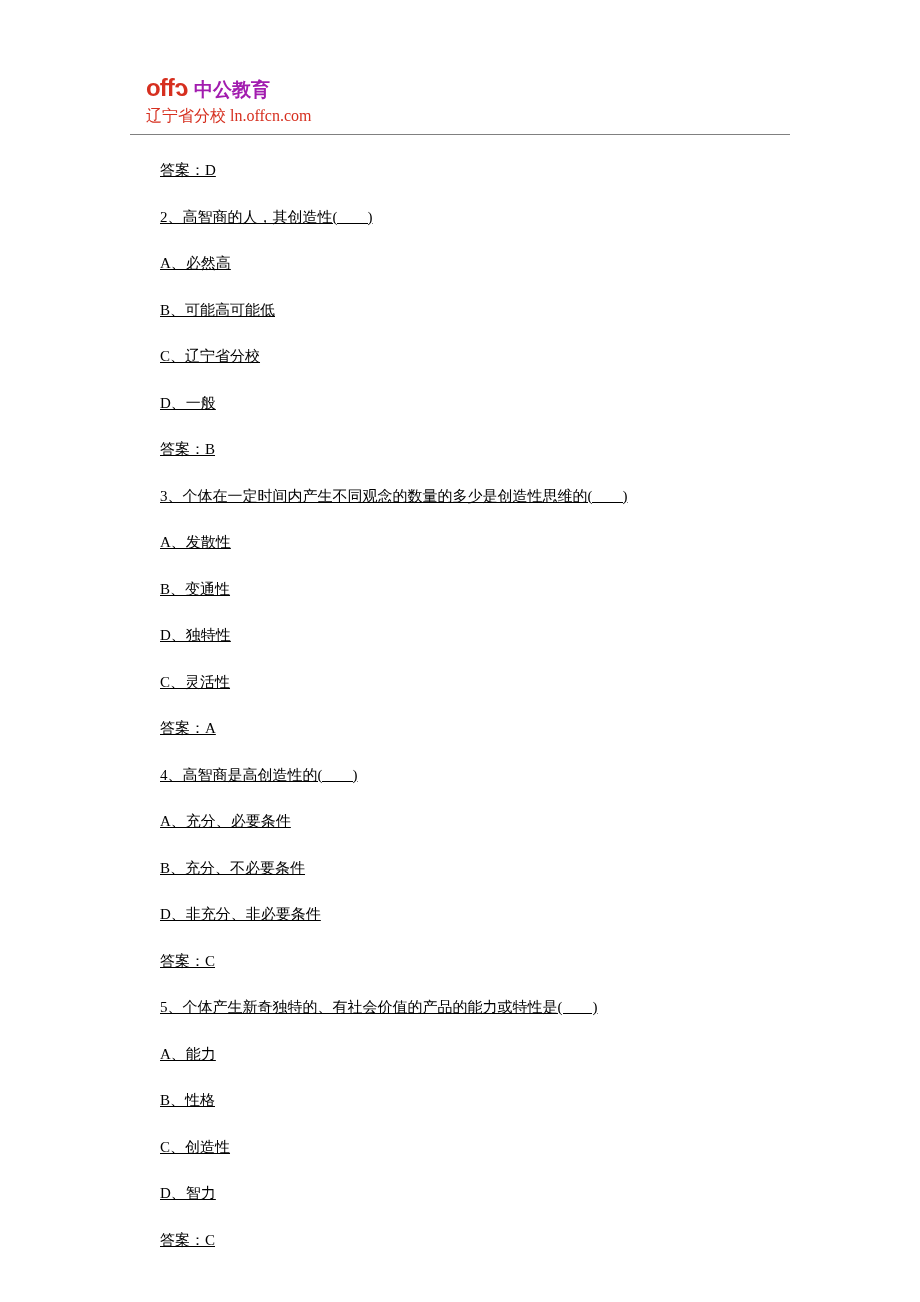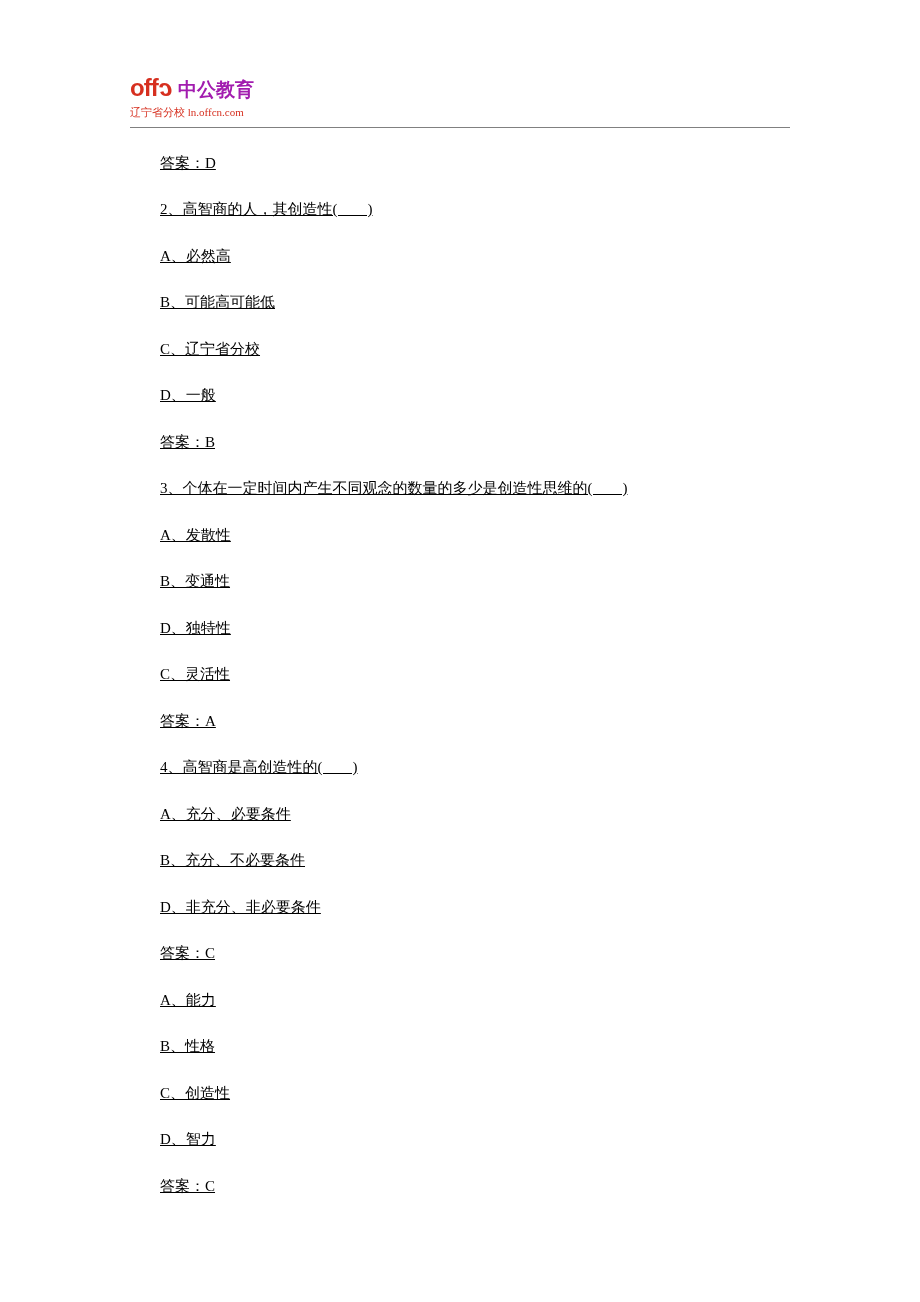--- a/index.html
+++ b/index.html
@@ -12,21 +12,21 @@
     width: 920px;
     min-height: 1302px;
     box-sizing: border-box;
     padding: 70px 130px 100px 130px;
     font-family: "SimSun", "宋体", serif;
     font-size: 15px;
     color: #000;
     line-height: 1.5;
   }
   .header {
-    margin-left: 0px;
+    margin-left: 16px;
     margin-bottom: 6px;
   }
   .logo-row {
     display: flex;
     align-items: baseline;
     gap: 4px;
   }
   .logo-off {
     font-family: Arial, sans-serif;
     font-weight: bold;
@@ -46,21 +46,21 @@
   }
   .logo-text {
     font-family: "Microsoft YaHei", sans-serif;
     font-weight: bold;
     font-size: 19px;
     color: #a21caf;
     margin-left: 2px;
   }
   .sub-logo {
     font-family: "KaiTi", "STKaiti", serif;
-    font-size: 11px;
+    font-size: 16px;
     color: #d62f1f;
     margin-top: -2px;
   }
   .hr {
     border: none;
     border-top: 1.5px solid #808080;
     margin: 2px 0 24px 0;
   }
   .line {
     margin: 0 0 24px 0;
@@ -96,20 +96,21 @@
     <p class="line">A、发散性</p>
     <p class="line">B、变通性</p>
     <p class="line">D、独特性</p>
     <p class="line">C、灵活性</p>
     <p class="line">答案：A</p>
     <p class="line">4、高智商是高创造性的(　　)</p>
     <p class="line">A、充分、必要条件</p>
     <p class="line">B、充分、不必要条件</p>
     <p class="line">D、非充分、非必要条件</p>
     <p class="line">答案：C</p>
+    <p class="line">5、个体产生新奇独特的、有社会价值的产品的能力或特性是(　　)</p>
     <p class="line">A、能力</p>
     <p class="line">B、性格</p>
     <p class="line">C、创造性</p>
     <p class="line">D、智力</p>
     <p class="line">答案：C</p>
 
   </div>
 
 </div>
 

